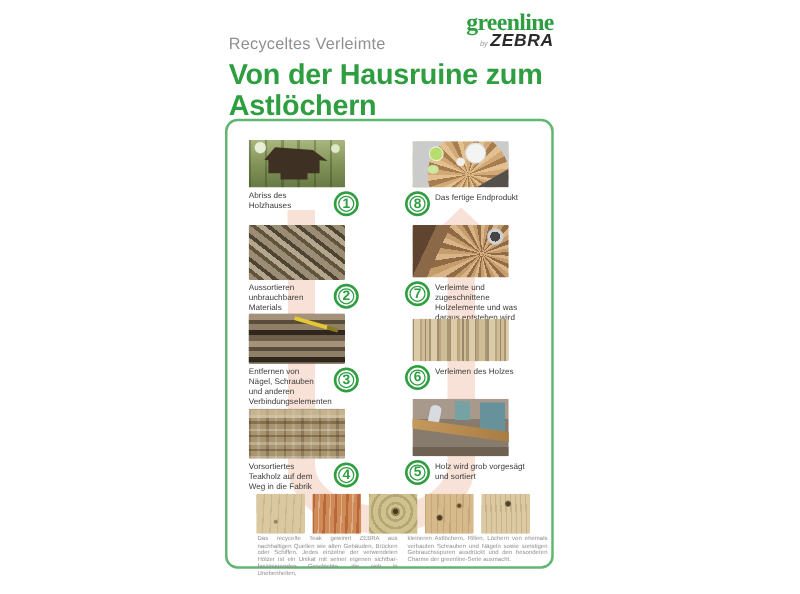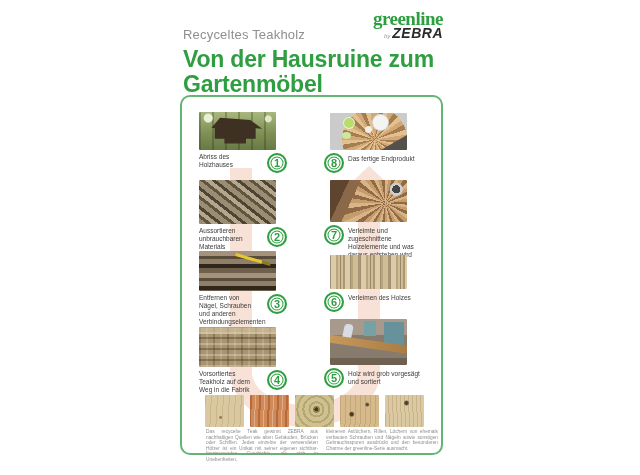--- a/index.html
+++ b/index.html
@@ -106,30 +106,30 @@
 
   
   .finetext { position:absolute; left:24px; top:332px; width:232px; display:flex; gap:8px; z-index:2; }
   .finetext p { width:112px; font-size:4.8px; line-height:5.6px; color:#8f8f8f; text-align:justify; }
 </style>
 </head>
 <body>
 
 <div class="poster">
 
-  <div class="kicker">Recyceltes Teakholz</div>
+  <div class="kicker">Recyceltes Verleimte</div>
 
   <div class="logo">
     <span class="brand">greenline</span>
     <span class="byline"><span class="by">by</span><span class="company">ZEBRA</span></span>
   </div>
 
   <div class="title">
     <span>Von der Hausruine zum</span>
-    <span>Gartenmöbel</span>
+    <span>Astlöchern</span>
   </div>
 
   <div class="box">
 
     <div class="band-stub"></div>
     <div class="u-arrow"></div>
     <div class="arrowhead"></div>
 
     <div class="step left" style="left:17px; top:15px;">
       <div class="photo p1">

